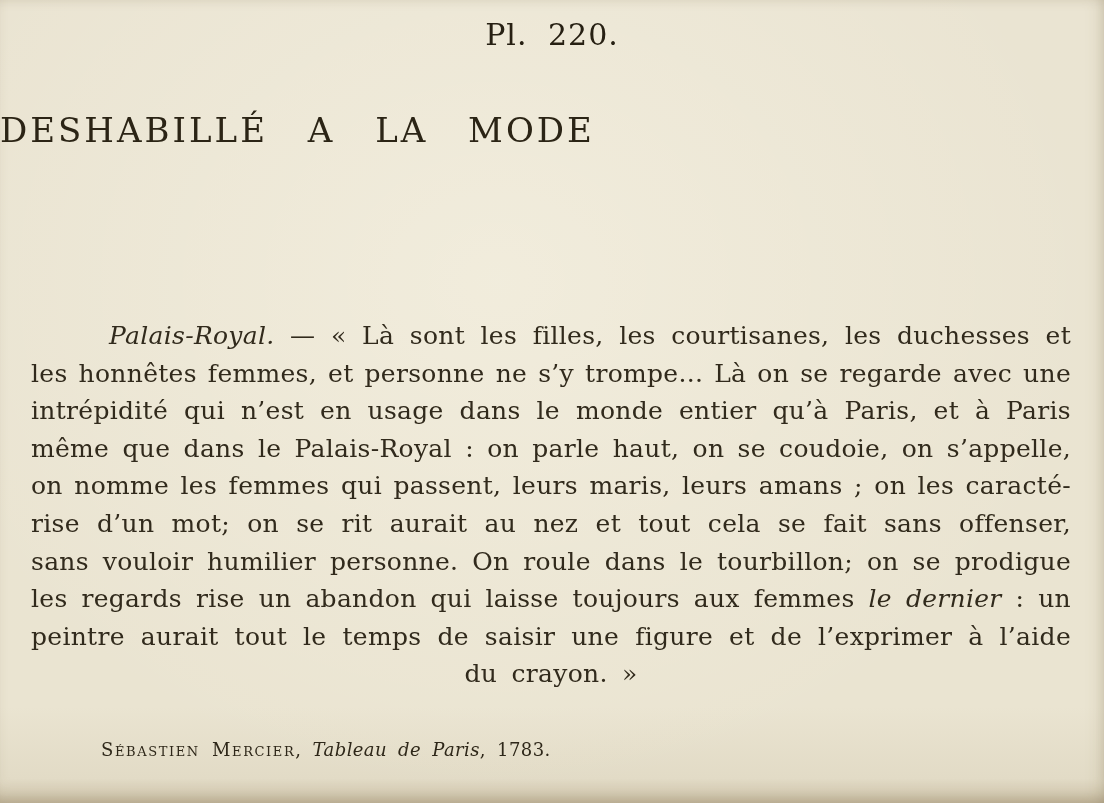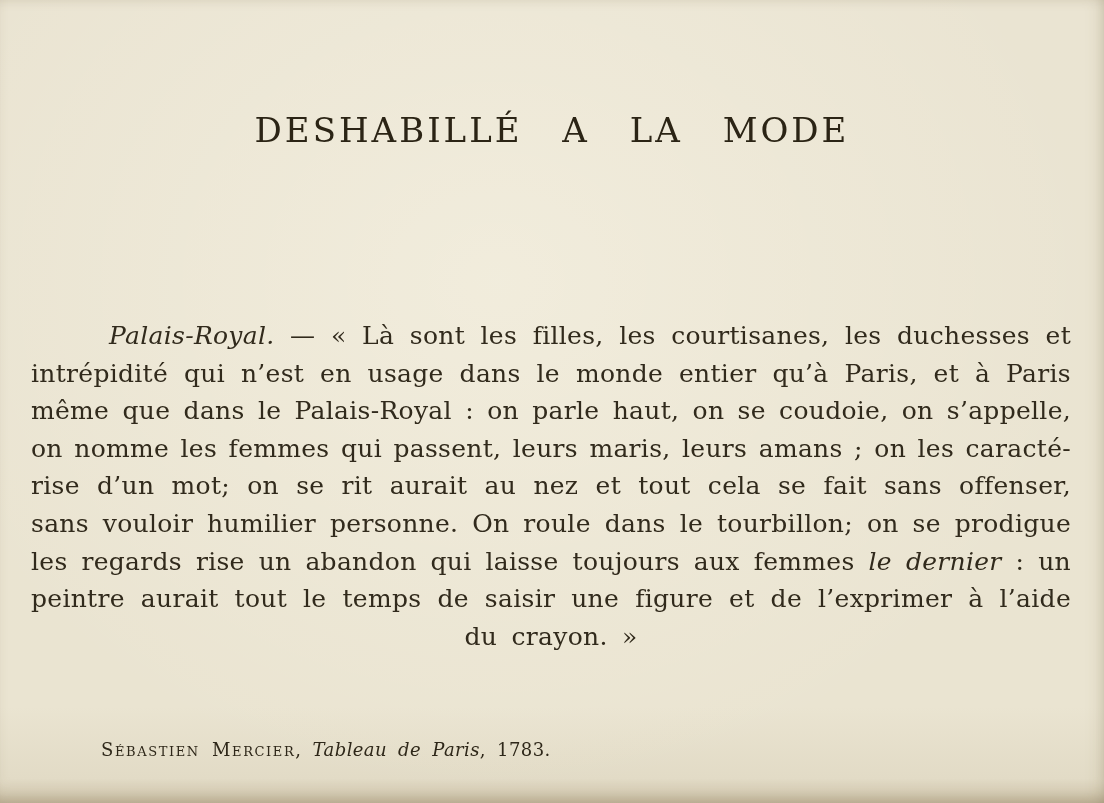--- a/index.html
+++ b/index.html
@@ -32,21 +32,20 @@
     letter-spacing: 1px;
     word-spacing: 10px;
     color: #272013;
   }
   .page-title {
     position: absolute;
     top: 110px;
     left: 0;
     width: 100%;
     margin: 0;
-    text-align: center;
     font-size: 34px;
     font-weight: normal;
     letter-spacing: 3px;
     word-spacing: 26px;
     color: #2b2415;
   }
   .quote-paragraph {
     position: absolute;
     top: 317px;
     left: 31px;
@@ -84,27 +83,29 @@
   .smallcaps {
     font-variant: small-caps;
     letter-spacing: 1.6px;
   }
 </style>
 </head>
 <body>
 
 <div class="page">
 
+  <div class="plate-number">Pl. 220.</div>
 
   <h1 class="page-title">DESHABILLÉ A LA MODE</h1>
 
   <div class="quote-paragraph">
 
     <div class="line justify indent"><span class="italic">Palais-Royal.</span><span> — « Là sont les filles, les courtisanes, les duchesses et</span></div>
 
+    <div class="line justify"><span>les honnêtes femmes, et personne ne s’y trompe... Là on se regarde avec une</span></div>
 
     <div class="line justify"><span>intrépidité qui n’est en usage dans le monde entier qu’à Paris, et à Paris</span></div>
 
     <div class="line justify"><span>même que dans le Palais-Royal : on parle haut, on se coudoie, on s’appelle,</span></div>
 
     <div class="line justify"><span>on nomme les femmes qui passent, leurs maris, leurs amans ; on les caracté-</span></div>
 
     <div class="line justify"><span>rise d’un mot; on se rit aurait au nez et tout cela se fait sans offenser,</span></div>
 
     <div class="line justify"><span>sans vouloir humilier personne. On roule dans le tourbillon; on se prodigue</span></div>

